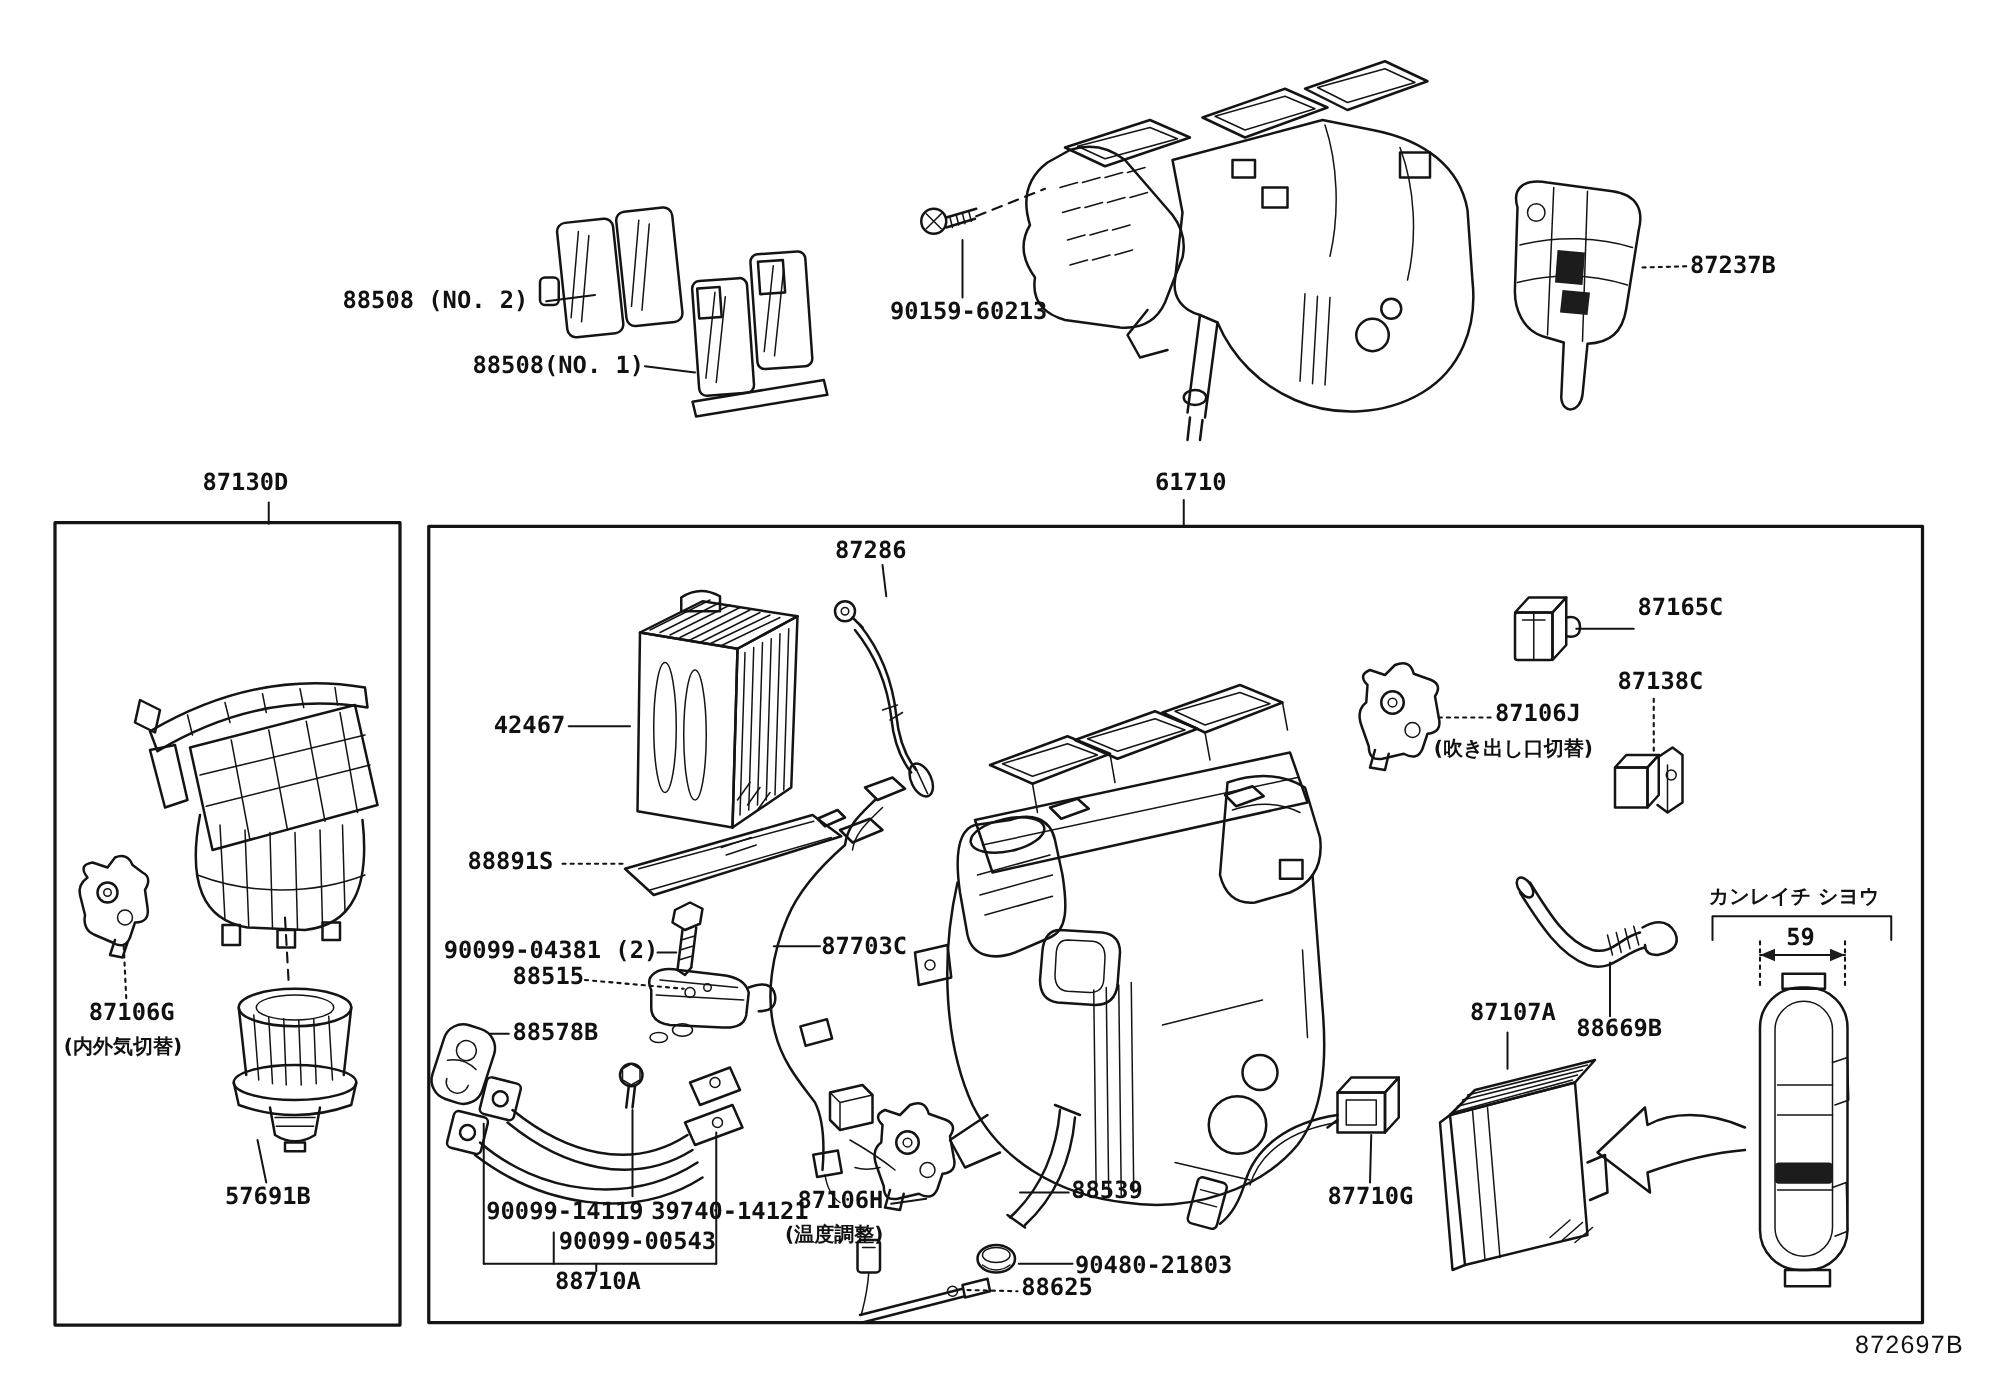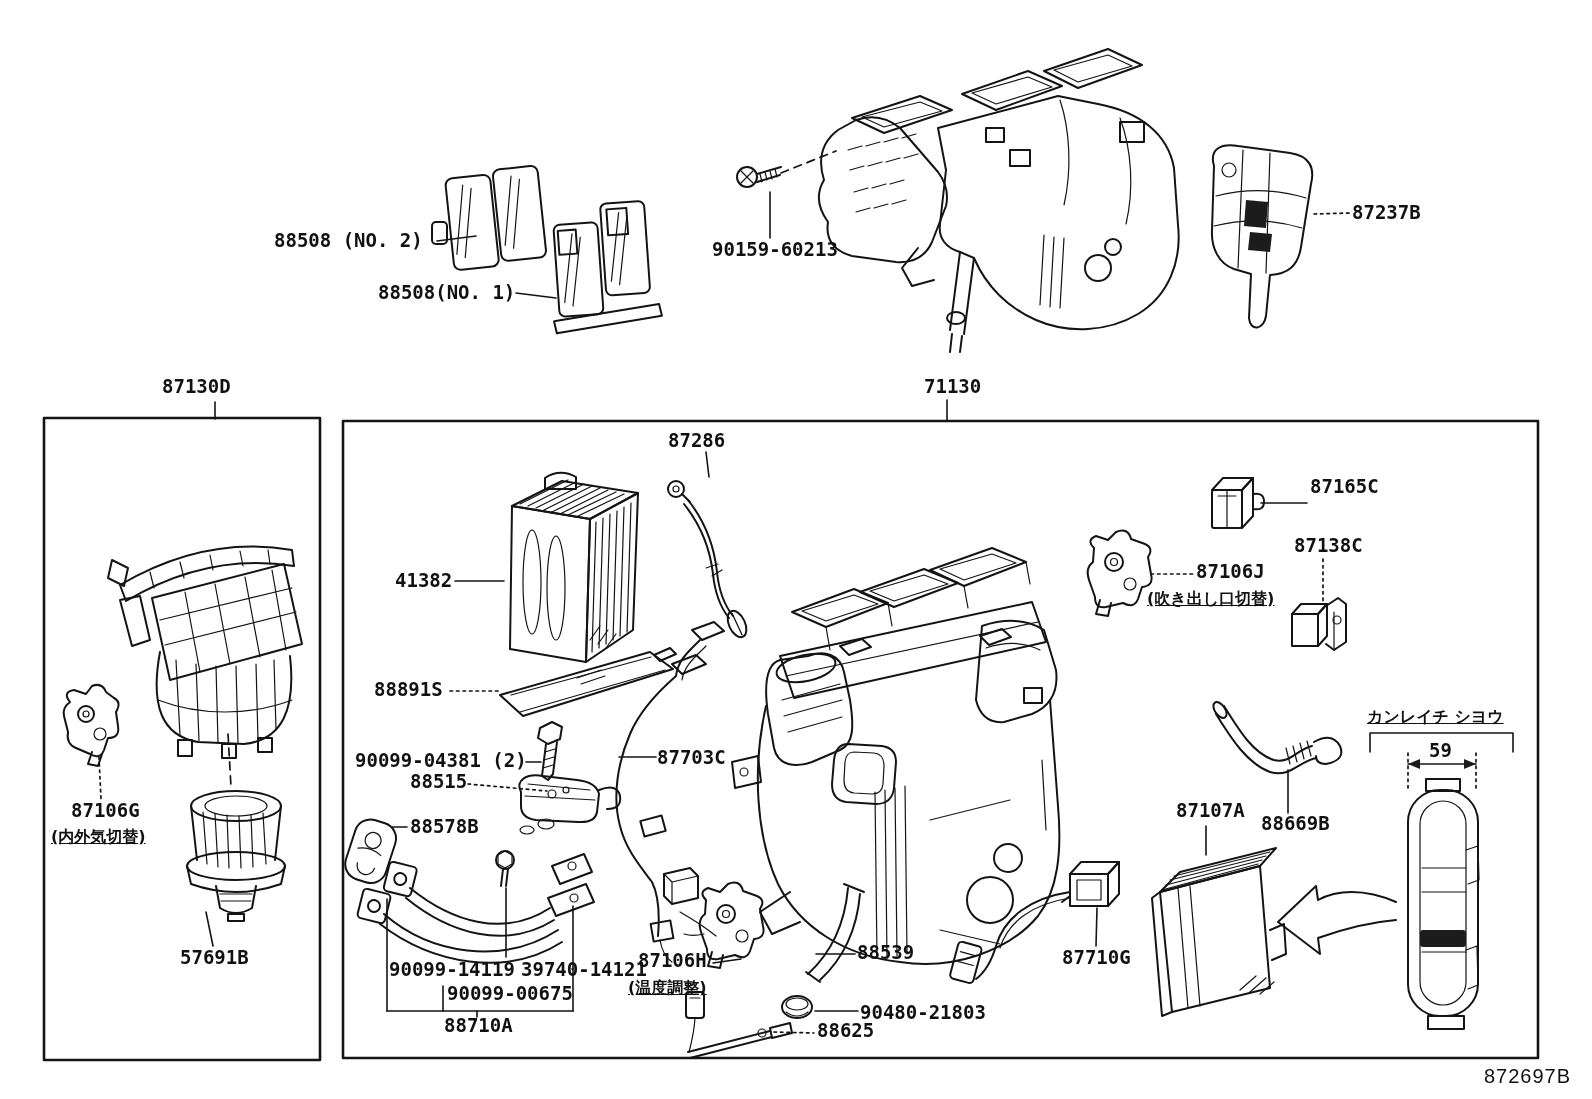--- a/index.html
+++ b/index.html
@@ -8,21 +8,21 @@
   svg{position:absolute;left:0;top:0;}
   svg *{fill:none;stroke:#141414;stroke-width:2;stroke-linecap:round;stroke-linejoin:round;}
   svg .box{stroke-width:2.6;}
   svg .ld{stroke-width:1.6;}
   svg .dot{stroke-width:1.7;stroke-dasharray:2.5 4;}
   svg .dash{stroke-width:1.7;stroke-dasharray:8 6;}
   svg .thin{stroke-width:1.2;}
   svg .fill{fill:#1c1c1c;stroke:none;}
   .lbl{position:absolute;color:#111;font:bold 19px "DejaVu Sans Mono",monospace;
        line-height:1.05;white-space:pre;letter-spacing:0px;text-align:right;}
-  .lbl.jp{font:bold 16px "DejaVu Sans",sans-serif;letter-spacing:0px;text-decoration:underline;}
+  .lbl.jp{font:bold 16px "DejaVu Sans",sans-serif;letter-spacing:0px;}
   .lbl.footer{font:20px "Liberation Sans",sans-serif;letter-spacing:1px;}
 </style>
 </head>
 <body>
 
 <div id="stage">
 <svg width="1592" height="1099" viewBox="0 0 1592 1099">
 
   <g>
     <rect class="box" x="44" y="418" width="276" height="642"></rect>
@@ -398,31 +398,31 @@
   <g>
     <path d="M1396 902 C1364 888 1336 890 1318 900 L1316 886 L1278 922 L1320 954 L1318 938 C1346 928 1372 922 1396 920"></path>
   </g>
 </svg>
 
   <div class="lbl" style="left:274px;top:231px">88508 (NO. 2)</div>
   <div class="lbl" style="left:378px;top:283px">88508(NO. 1)</div>
   <div class="lbl" style="left:712px;top:240px">90159-60213</div>
   <div class="lbl" style="left:1352px;top:203px">87237B</div>
   <div class="lbl" style="left:162px;top:377px">87130D</div>
-  <div class="lbl" style="left:924px;top:377px">71130</div>
+  <div class="lbl" style="left:924px;top:377px">61710</div>
   <div class="lbl" style="left:668px;top:431px">87286</div>
-  <div class="lbl" style="left:395px;top:571px">41382</div>
+  <div class="lbl" style="left:395px;top:571px">42467</div>
   <div class="lbl" style="left:374px;top:680px">88891S</div>
   <div class="lbl" style="left:355px;top:751px">90099-04381 (2)</div>
   <div class="lbl" style="left:410px;top:772px">88515</div>
   <div class="lbl" style="left:410px;top:817px">88578B</div>
   <div class="lbl" style="left:657px;top:748px">87703C</div>
   <div class="lbl" style="left:389px;top:960px">90099-14119</div>
   <div class="lbl" style="left:521px;top:960px">39740-14121</div>
-  <div class="lbl" style="left:447px;top:984px">90099-00675</div>
+  <div class="lbl" style="left:447px;top:984px">90099-00543</div>
   <div class="lbl" style="left:444px;top:1016px">88710A</div>
   <div class="lbl" style="left:638px;top:951px">87106H</div>
   <div class="lbl jp" style="left:628px;top:978px">(温度調整)</div>
   <div class="lbl" style="left:857px;top:943px">88539</div>
   <div class="lbl" style="left:860px;top:1003px">90480-21803</div>
   <div class="lbl" style="left:817px;top:1021px">88625</div>
   <div class="lbl" style="left:1062px;top:948px">87710G</div>
   <div class="lbl" style="left:1176px;top:801px">87107A</div>
   <div class="lbl" style="left:1261px;top:814px">88669B</div>
   <div class="lbl" style="left:1310px;top:477px">87165C</div>

